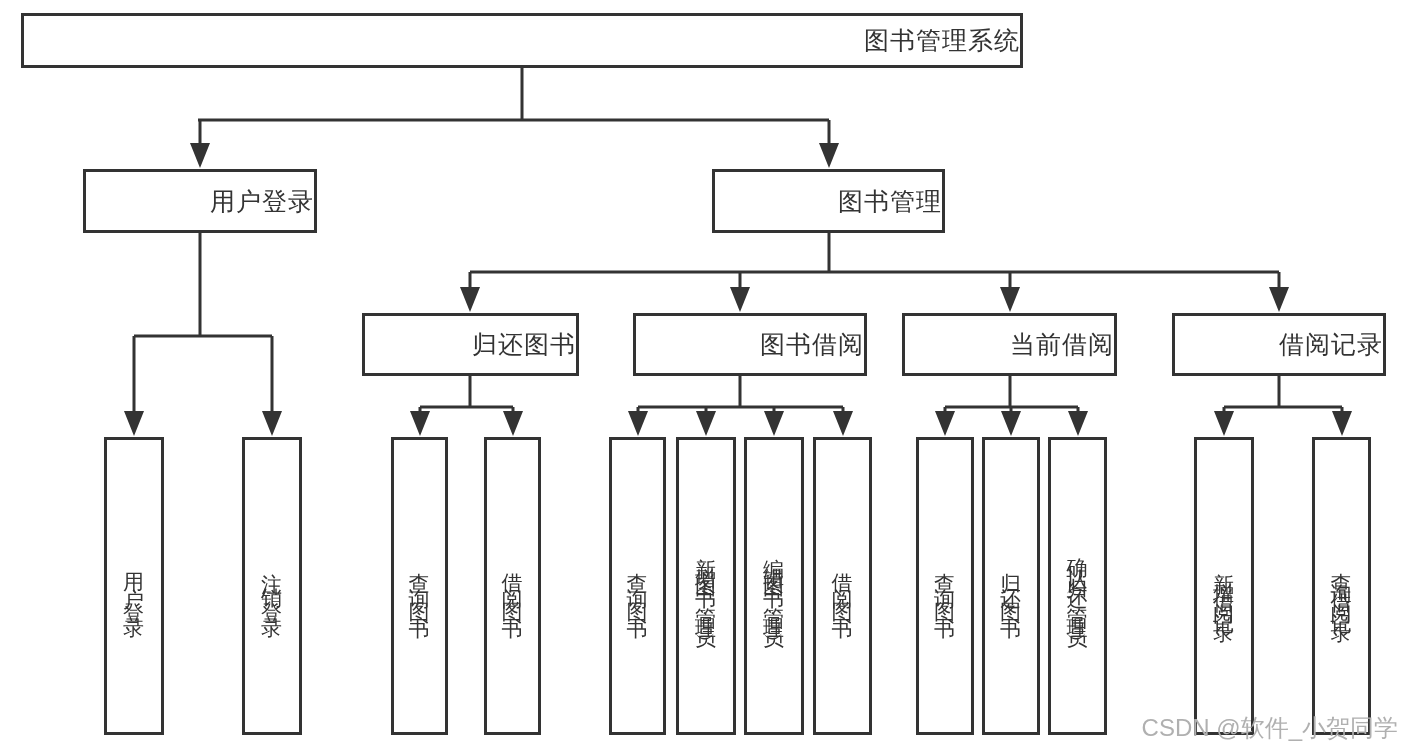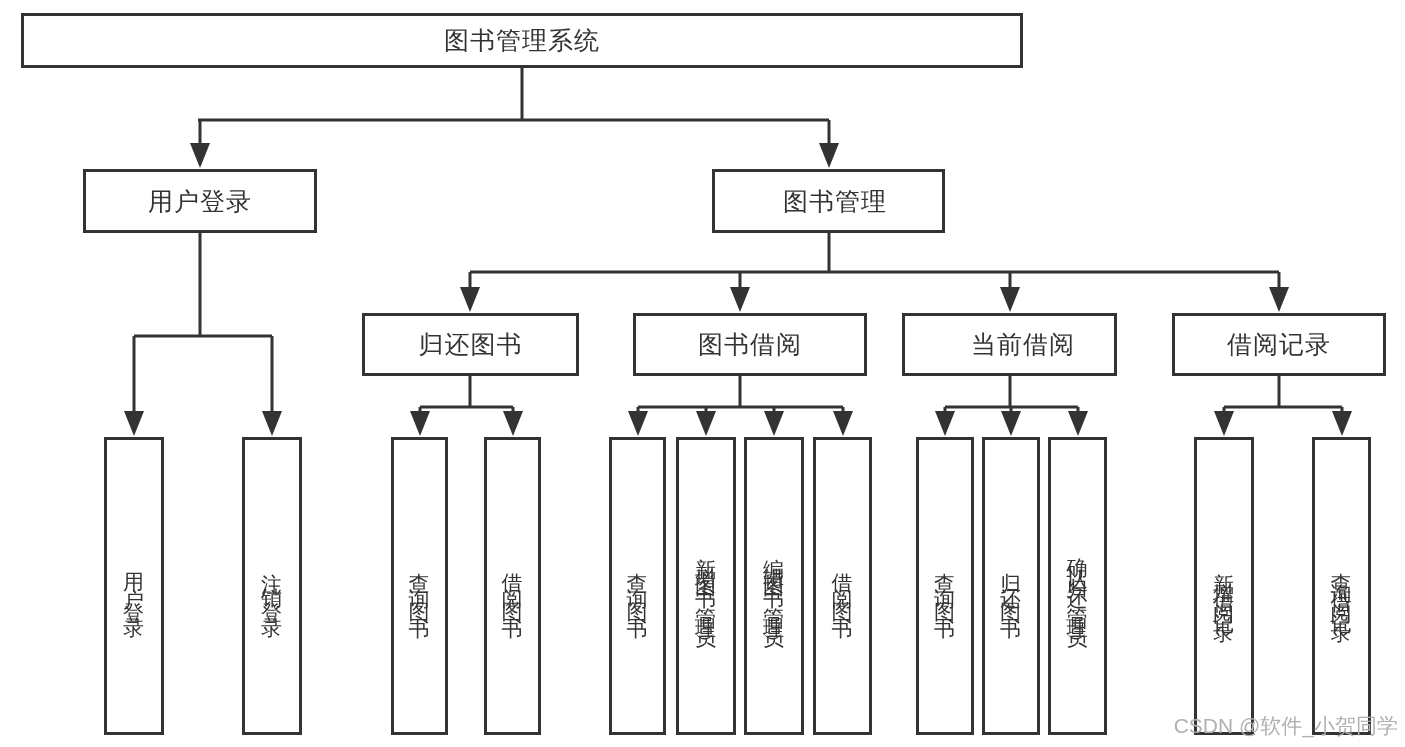--- a/index.html
+++ b/index.html
@@ -27,36 +27,36 @@
     position: absolute;
     box-sizing: border-box;
     background: var(--box-bg);
     border: 3px solid var(--line);
     color: var(--text);
     display: flex;
     align-items: center;
     justify-content: center;
     z-index: 2;
   }
-  .hnode { font-size: 25px; letter-spacing: 1px; }
+  .hnode { font-size: 25px; letter-spacing: 1px; justify-content: flex-end; }
   .root  { font-size: 25px; }
   .leaf  { font-size: 21px; }
   .leaf .vtext {
     writing-mode: vertical-rl;
     text-orientation: mixed;
     white-space: nowrap;
     line-height: 1;
   }
   .sp-loose { letter-spacing: 15px; }
   .sp-tight { letter-spacing: 10px; }
   .watermark {
     position: absolute;
     right: 7px;
     top: 712px;
-    font-size: 21px;
+    font-size: 24px;
     color: var(--watermark);
     z-index: 5;
     white-space: nowrap;
   }
 </style>
 </head>
 <body>
 
 <div class="canvas">
 

